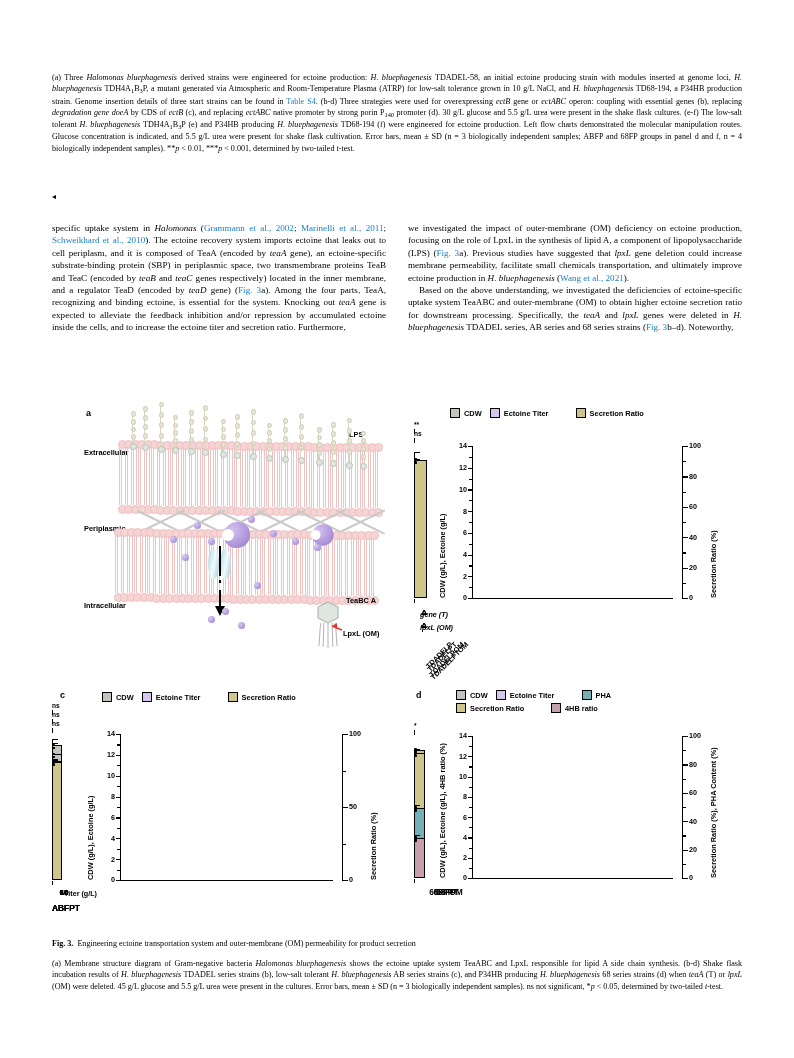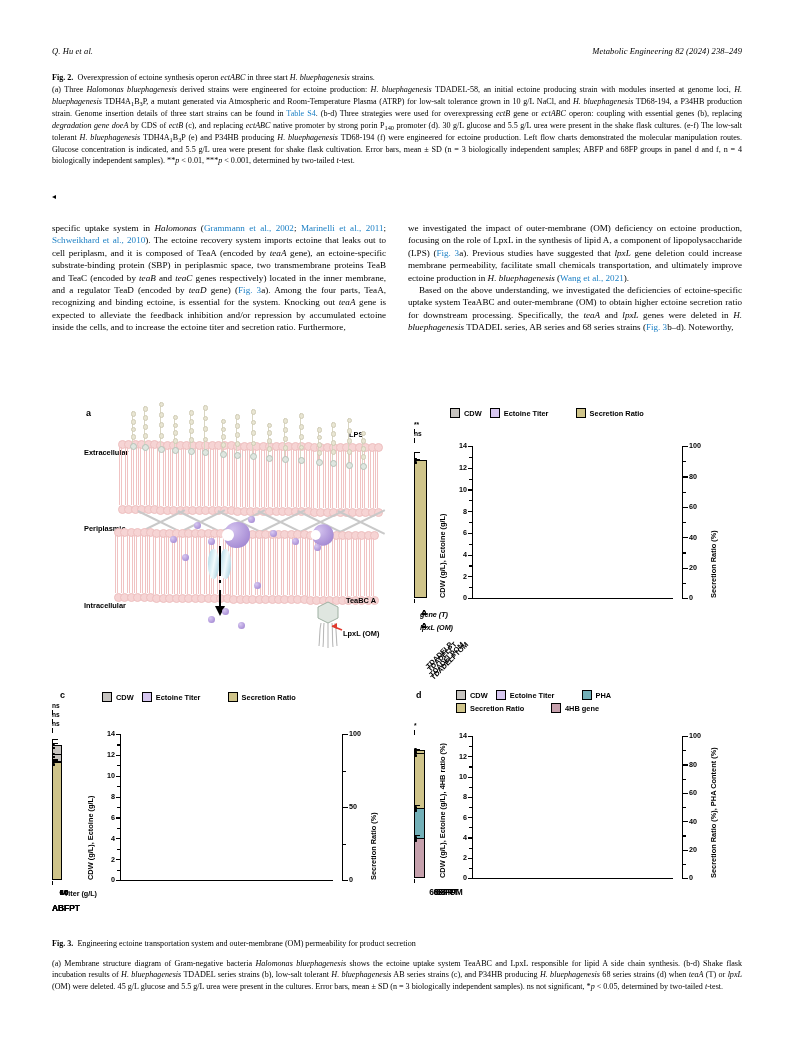--- a/index.html
+++ b/index.html
@@ -85,30 +85,22 @@
   .fig3cap{position:absolute;left:52px;right:52px;top:938px;font-size:8.1px;line-height:1.42;text-align:justify;}
   .fig3cap .t1{margin-bottom:1px;}
 
   .pageno{position:absolute;left:0;right:0;top:1012px;text-align:center;font-size:8.4px;}
 </style>
 </head>
 <body>
 
 <div class="page">
 
-  <div class="runhead">
-    <div class="left">Q. Hu et al.</div>
-    <div class="right">Metabolic Engineering 82 (2024) 238–249</div>
-  </div>
 
   <div class="fig2cap">
-    <div class="t1">
-      <b>Fig. 2.</b>
-      &nbsp;Overexpression of ectoine synthesis operon <span class="it">ectABC</span> in three start <span class="it">H. bluephagenesis</span> strains.
-    </div>
     <p>(a) Three <span class="it">Halomonas bluephagenesis</span> derived strains were engineered for ectoine production: <span class="it">H. bluephagenesis</span> TDADEL-58, an initial ectoine producing strain with modules inserted at genome loci, <span class="it">H. bluephagenesis</span> TDH4A<span class="sub">1</span>B<span class="sub">3</span>P, a mutant generated via Atmospheric and Room-Temperature Plasma (ATRP) for low-salt tolerance grown in 10 g/L NaCl, and <span class="it">H. bluephagenesis</span> TD68-194, a P34HB production strain. Genome insertion details of three start strains can be found in <span class="lnk">Table S4</span>. (b-d) Three strategies were used for overexpressing <span class="it">ectB</span> gene or <span class="it">ectABC</span> operon: coupling with essential genes (b), replacing <span class="it">degradation gene doeA</span> by CDS of <span class="it">ectB</span> (c), and replacing <span class="it">ectABC</span> native promoter by strong porin P<span class="sub">140</span> promoter (d). 30 g/L glucose and 5.5 g/L urea were present in the shake flask cultures. (e-f) The low-salt tolerant <span class="it">H. bluephagenesis</span> TDH4A<span class="sub">1</span>B<span class="sub">3</span>P (e) and P34HB producing <span class="it">H. bluephagenesis</span> TD68-194 (f) were engineered for ectoine production. Left flow charts demonstrated the molecular manipulation routes. Glucose concentration is indicated, and 5.5 g/L urea were present for shake flask cultivation. Error bars, mean ± SD (n = 3 biologically independent samples; ABFP and 68FP groups in panel d and f, n = 4 biologically independent samples). **<span class="it">p</span> &lt; 0.01, ***<span class="it">p</span> &lt; 0.001, determined by two-tailed <span class="it">t</span>-test.</p>
   </div>
 
   <div class="crop-mark">◂</div>
 
   <div class="body2col">
     <div class="col">
       <p>specific uptake system in <span class="it">Halomonas</span> (<span class="lnk">Grammann et al., 2002</span>; <span class="lnk">Marinelli et al., 2011</span>; <span class="lnk">Schweikhard et al., 2010</span>). The ectoine recovery system imports ectoine that leaks out to cell periplasm, and it is composed of TeaA (encoded by <span class="it">teaA</span> gene), an ectoine-specific substrate-binding protein (SBP) in periplasmic space, two transmembrane proteins TeaB and TeaC (encoded by <span class="it">teaB</span> and <span class="it">teaC</span> genes respectively) located in the inner membrane, and a regulator TeaD (encoded by <span class="it">teaD</span> gene) (<span class="lnk">Fig. 3</span>a). Among the four parts, TeaA, recognizing and binding ectoine, is essential for the system. Knocking out <span class="it">teaA</span> gene is expected to alleviate the feedback inhibition and/or repression by accumulated ectoine inside the cells, and to increase the ectoine titer and secretion ratio. Furthermore,</p>
     </div>
     <div class="col">
@@ -899,21 +891,21 @@
         <div class="chlegend" style="left:167.6px;top:2px;">
           <span class="sw" style="background:#73b0b8"></span>
           <span>PHA</span>
         </div>
         <div class="chlegend" style="left:42px;top:15px;">
           <span class="sw" style="background:#cfc48a"></span>
           <span>Secretion Ratio</span>
         </div>
         <div class="chlegend" style="left:137px;top:15px;">
           <span class="sw" style="background:#c5a0ac"></span>
-          <span>4HB gene</span>
+          <span>4HB ratio</span>
         </div>
         <div class="axisL" style="left:58px;top:48px;height:143.4px;"></div>
         <div class="axisX" style="left:58px;top:190px;width:201.4px;"></div>
         <div class="axisR" style="left:268px;top:48px;height:143.4px;"></div>
         <div class="tick" style="left:53.5px;top:190px;width:4.5px;"></div>
         <div class="tlab" style="left:34px;top:185.4px;width:19px;">0</div>
         <div class="tick" style="left:53.5px;top:169.71428571428572px;width:4.5px;"></div>
         <div class="tlab" style="left:34px;top:165.11428571428573px;width:19px;">2</div>
         <div class="tick" style="left:53.5px;top:149.42857142857144px;width:4.5px;"></div>
         <div class="tlab" style="left:34px;top:144.82857142857145px;width:19px;">4</div>

